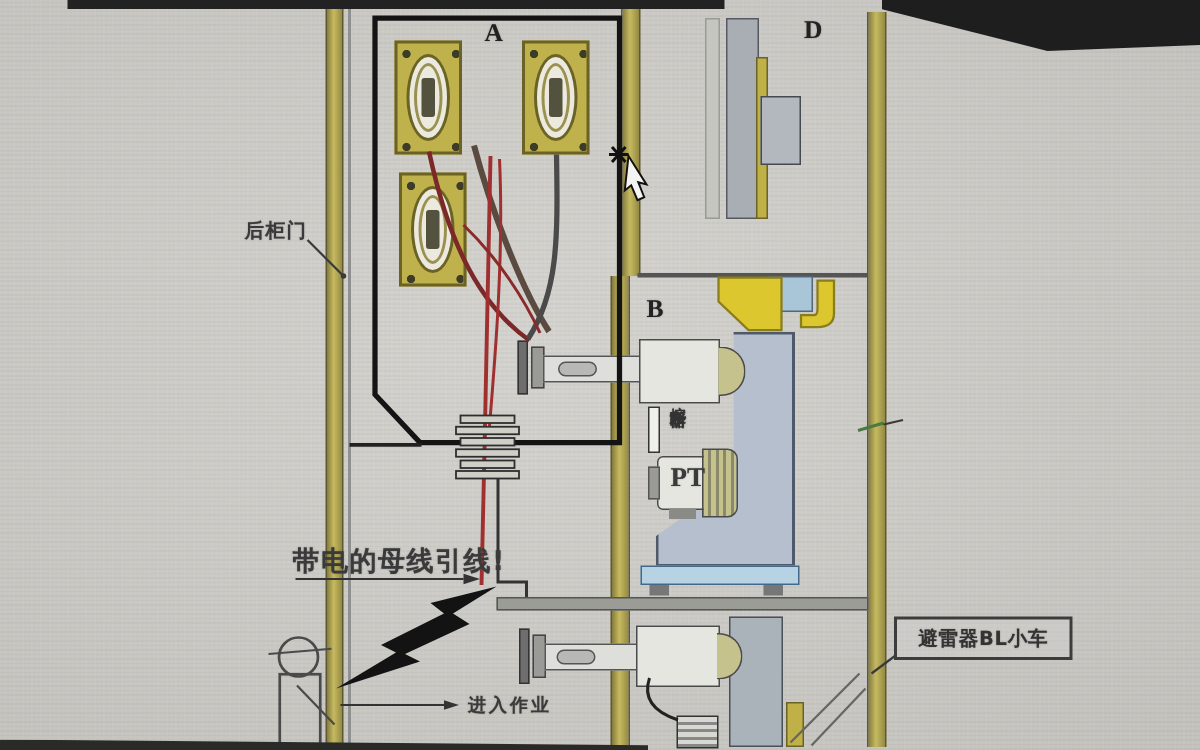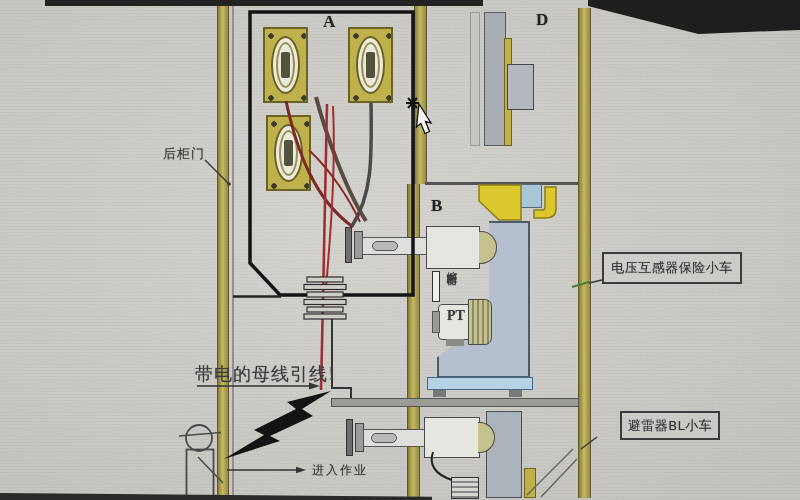--- a/index.html
+++ b/index.html
@@ -12,21 +12,21 @@
       #cfcec9;
     font-family:"DejaVu Sans", sans-serif;
     color:#3a3a3a;
   }
   .abs{position:absolute;}
   .wall{
     background:linear-gradient(90deg,#857c3e,#c6ba60 45%,#948a44);
     border-left:1px solid #5f5830;border-right:1px solid #5f5830;box-sizing:border-box;
   }
   .grayline{background:#909090;}
-  .txt{white-space:nowrap;text-shadow:0 0 1px rgba(70,70,70,.55);}
+  .txt{white-space:nowrap;text-shadow:0 0 1px rgba(70,70,70,.55);font-weight:bold;}
   .letter{font-family:"Liberation Serif",serif;font-weight:bold;font-size:17px;color:#222;}
   .callout{
     border:2px solid #3c3c3c;box-sizing:border-box;display:flex;align-items:center;justify-content:center;
     font-size:13px;letter-spacing:.5px;color:#333;text-shadow:0 0 1px rgba(70,70,70,.5);
     background:rgba(214,213,208,.35);
   }
   .bushing{
     background:#bfb14c;border:2px solid #6b6326;box-sizing:border-box;
     background-image:
       radial-gradient(circle at 6px 7px, #3c3c28 2.5px, rgba(0,0,0,0) 3px),
@@ -96,21 +96,21 @@
   <div class="abs roddetail" style="left:372px;top:241px;width:26px;height:10px;"></div>
   <div class="abs machine" style="left:426px;top:226px;width:54px;height:43px;"></div>
   <div class="abs cap" style="left:479px;top:231px;width:18px;height:33px;"></div>
 
   <div class="abs" style="left:432px;top:271px;width:8px;height:31px;background:#f0f0ea;border:1.2px solid #333;box-sizing:border-box;"></div>
   <div class="abs vtext txt" style="left:443px;top:262px;height:48px;">熔断器</div>
   <div class="abs machine" style="left:438px;top:304px;width:42px;height:36px;border-radius:4px 0 0 4px;"></div>
   <div class="abs" style="left:468px;top:299px;width:24px;height:46px;background:repeating-linear-gradient(90deg,#c6c28e 0 3px,#8a8a6a 3px 5px);border:1.5px solid #4a4a4a;border-radius:0 7px 7px 0;box-sizing:border-box;"></div>
   <div class="abs" style="left:432px;top:311px;width:8px;height:22px;background:#9a9a96;border:1px solid #555;box-sizing:border-box;"></div>
   <div class="abs" style="left:446px;top:339px;width:18px;height:7px;background:#8a8a86;"></div>
-  <div class="abs txt" style="left:447px;top:308px;font-family:'Liberation Serif',serif;font-weight:600;font-size:14px;">PT</div>
+  <div class="abs txt" style="left:447px;top:308px;font-family:'Liberation Serif',serif;font-weight:600;font-size:18px;">PT</div>
 
   <div class="abs" style="left:331px;top:398px;width:248px;height:9px;background:#9c9c96;border:1px solid #555;box-sizing:border-box;"></div>
   <div class="abs" style="left:486px;top:411px;width:36px;height:87px;background:#aab2ba;border:1.5px solid #4a5058;box-sizing:border-box;"></div>
   <div class="abs" style="left:524px;top:468px;width:12px;height:30px;background:#c0b048;border:1px solid #6b6326;box-sizing:border-box;"></div>
   <div class="abs contact1" style="left:346px;top:419px;width:7px;height:37px;"></div>
   <div class="abs contact2" style="left:355px;top:423px;width:9px;height:29px;"></div>
   <div class="abs rod" style="left:363px;top:429px;width:62px;height:18px;"></div>
   <div class="abs roddetail" style="left:371px;top:433px;width:26px;height:10px;"></div>
   <div class="abs machine" style="left:424px;top:417px;width:56px;height:41px;"></div>
   <div class="abs cap" style="left:478px;top:422px;width:17px;height:31px;"></div>
@@ -195,22 +195,19 @@
   </svg>
 
   <div class="abs letter txt" style="left:323px;top:12px;">A</div>
   <div class="abs letter txt" style="left:536px;top:10px;">D</div>
   <div class="abs letter txt" style="left:431px;top:196px;">B</div>
 
   <div class="abs txt" style="left:163px;top:145px;font-size:13px;letter-spacing:1px;">后柜门</div>
   <div class="abs txt" style="left:195px;top:362px;font-size:18px;letter-spacing:1px;">带电的母线引线!</div>
   <div class="abs txt" style="left:312px;top:462px;font-size:12px;letter-spacing:2px;">进入作业</div>
 
-  <div class="abs callout" style="left:602px;top:252px;width:140px;height:32px;">
-    <span class="txt">电压互感器保险小车</span>
-  </div>
-  <div class="abs callout" style="left:596px;top:411px;width:100px;height:29px;margin-left:24px;">
+  <div class="abs callout" style="left:596px;top:411px;width:119px;height:29px;">
     <span class="txt">避雷器BL小车</span>
   </div>
 
   <div class="abs" style="left:588px;top:0;width:212px;height:34px;background:#1e1e1e;clip-path:polygon(0 0,100% 0,100% 88%,52% 100%,0 18%);"></div>
   <div class="abs" style="left:0;top:493px;width:432px;height:7px;background:#2a2a28;clip-path:polygon(0 0,100% 55%,100% 100%,0 100%);"></div>
 </div>
 
 </body></html>

